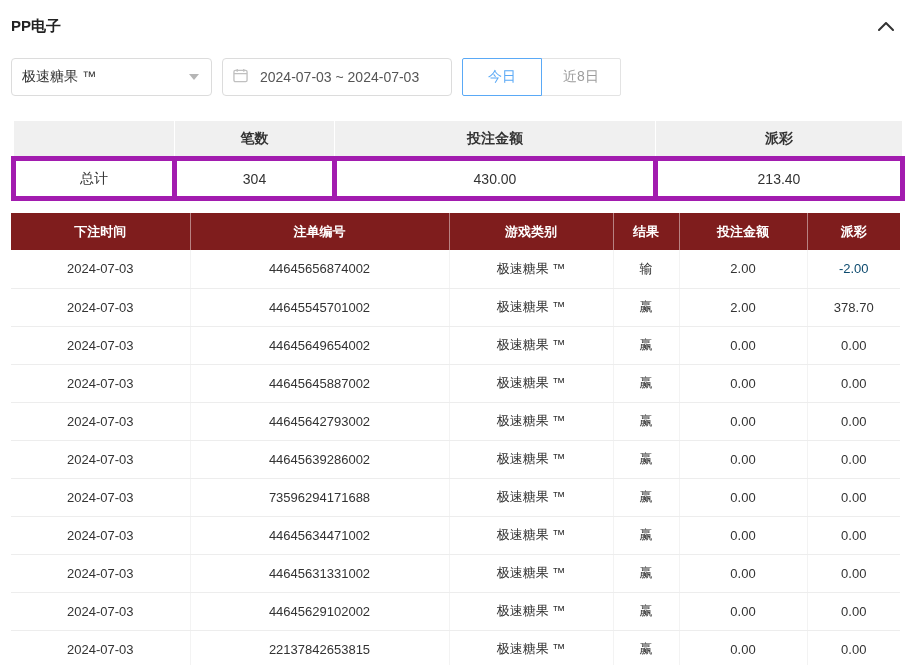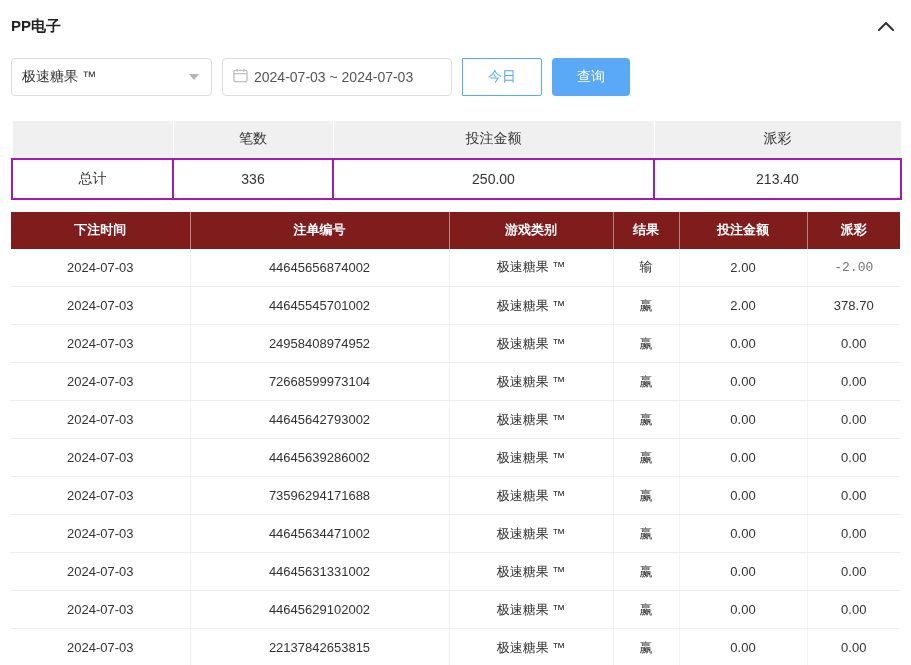--- a/index.html
+++ b/index.html
@@ -54,21 +54,21 @@
     width: 0; height: 0;
     border-left: 5px solid transparent;
     border-right: 5px solid transparent;
     border-top: 6px solid #b5b5b5;
   }
   .date-box {
     width: 230px; height: 38px;
     border: 1px solid #dcdcdc;
     border-radius: 4px;
     display: flex; align-items: center;
-    gap: 6px;
+    gap: 12px;
     padding: 0 10px;
     font-size: 14px;
     color: #555;
     background: #fff;
     cursor: pointer;
   }
   .segmented { display: flex; }
   .seg-btn {
     width: 80px; height: 38px;
     background: #fff;
@@ -101,31 +101,31 @@
   
   table { border-collapse: collapse; table-layout: fixed; }
   .summary-table {
     width: 889px;
     margin: 24px 11px 0 11px;
     font-size: 14px;
   }
   .summary-table th {
     background: #f0f0f0;
     height: 38px;
-    font-weight: 400;
+    font-weight: 700;
     color: #333;
     text-align: center;
     border: 1px solid #ffffff;
   }
   .summary-table td {
     height: 40px;
     text-align: center;
     color: #333;
     background: #fff;
-    border: 2px solid #a21caf;
+    border: 5px solid #a21caf;
   }
 
   
   .data-table {
     width: 889px;
     margin: 12px 11px 0 11px;
     font-size: 13px;
   }
   .data-table thead th {
     background: #7f1d1d;
@@ -140,21 +140,21 @@
     height: 38px;
     text-align: center;
     color: #333;
     border-bottom: 1px solid #ededed;
     border-right: 1px solid #f3f3f3;
     background: #fff;
     overflow: hidden;
     white-space: nowrap;
   }
   .data-table tbody td:last-child { border-right: none; }
-  .data-table tbody td.neg { color: #737373; font-family: Liberation Mono, monospace; }
+  .data-table tbody td.neg { color: #0c4a6e; }
 </style>
 </head>
 <body>
 
 <div class="panel-header">
   <div class="panel-title">PP电子</div>
   <button class="collapse-btn">
     <span>
       <svg width="16" height="9" viewBox="0 0 16 9">
           <polyline points="1,8 8,1 15,8" fill="none" stroke="#333" stroke-width="2" stroke-linecap="round" stroke-linejoin="round"></polyline>
@@ -176,45 +176,45 @@
           <line x1="1" y1="6" x2="15" y2="6" stroke="#c0c0c0" stroke-width="1.4"></line>
           <line x1="4.5" y1="1" x2="4.5" y2="4" stroke="#c0c0c0" stroke-width="1.4"></line>
           <line x1="11.5" y1="1" x2="11.5" y2="4" stroke="#c0c0c0" stroke-width="1.4"></line>
         </svg>
     </span>
     <span>2024-07-03 ~ 2024-07-03</span>
   </div>
 
   <div class="segmented">
     <div class="seg-btn active">今日</div>
+    <div class="seg-btn">近8日</div>
   </div>
 
-  <button class="search-btn">查询</button>
 </div>
 
 <table class="summary-table">
   <colgroup>
     <col style="width:161px">
       <col style="width:160px">
       <col style="width:321px">
       <col style="width:247px">
   </colgroup>
   <thead>
     <tr>
       <th></th>
       <th>笔数</th>
       <th>投注金额</th>
       <th>派彩</th>
     </tr>
   </thead>
   <tbody>
     <tr>
       <td>总计</td>
-      <td>336</td>
-      <td>250.00</td>
+      <td>304</td>
+      <td>430.00</td>
       <td>213.40</td>
     </tr>
   </tbody>
 </table>
 
 <table class="data-table">
   <colgroup>
     <col style="width:179px">
       <col style="width:259px">
       <col style="width:164px">
@@ -244,29 +244,29 @@
       <tr>
         <td>2024-07-03</td>
         <td>44645545701002</td>
         <td>极速糖果 ™</td>
         <td>赢</td>
         <td>2.00</td>
         <td>378.70</td>
       </tr>
       <tr>
         <td>2024-07-03</td>
-        <td>24958408974952</td>
-        <td>极速糖果 ™</td>
-        <td>赢</td>
-        <td>0.00</td>
-        <td>0.00</td>
-      </tr>
-      <tr>
-        <td>2024-07-03</td>
-        <td>72668599973104</td>
+        <td>44645649654002</td>
+        <td>极速糖果 ™</td>
+        <td>赢</td>
+        <td>0.00</td>
+        <td>0.00</td>
+      </tr>
+      <tr>
+        <td>2024-07-03</td>
+        <td>44645645887002</td>
         <td>极速糖果 ™</td>
         <td>赢</td>
         <td>0.00</td>
         <td>0.00</td>
       </tr>
       <tr>
         <td>2024-07-03</td>
         <td>44645642793002</td>
         <td>极速糖果 ™</td>
         <td>赢</td>

